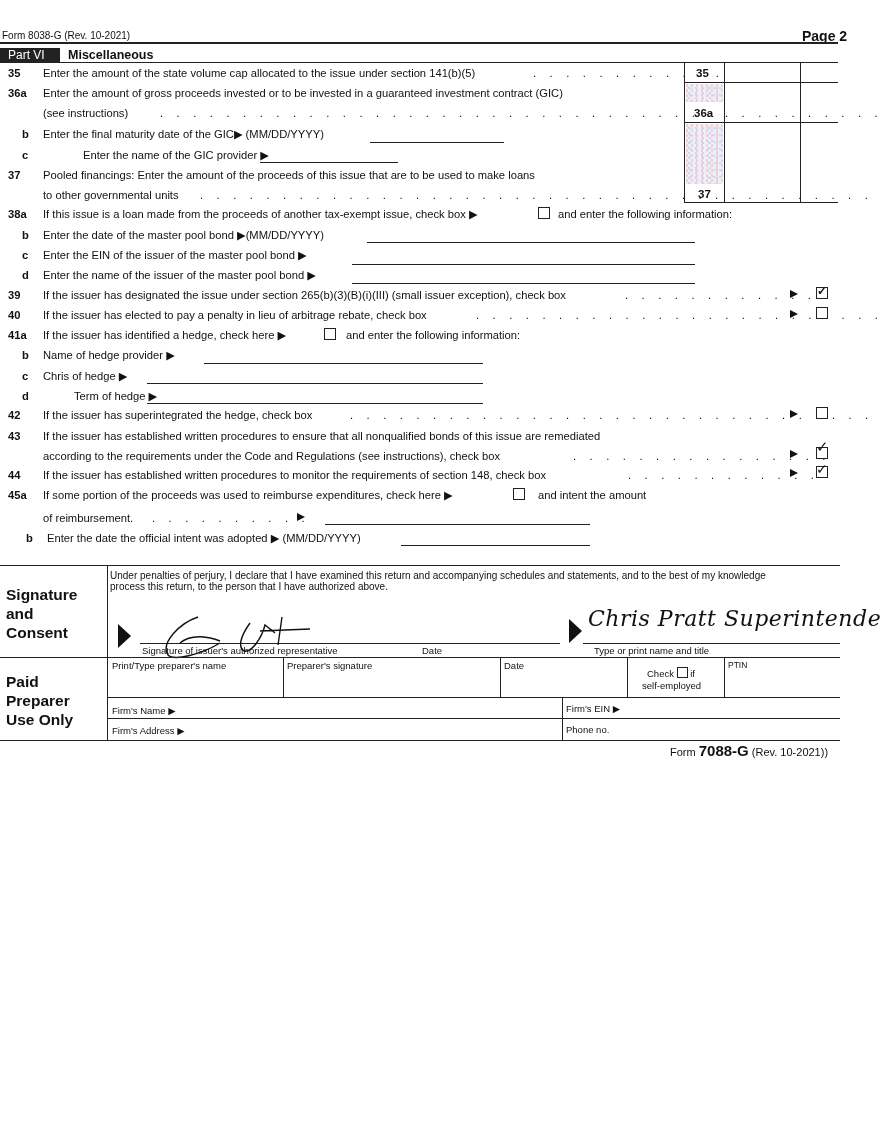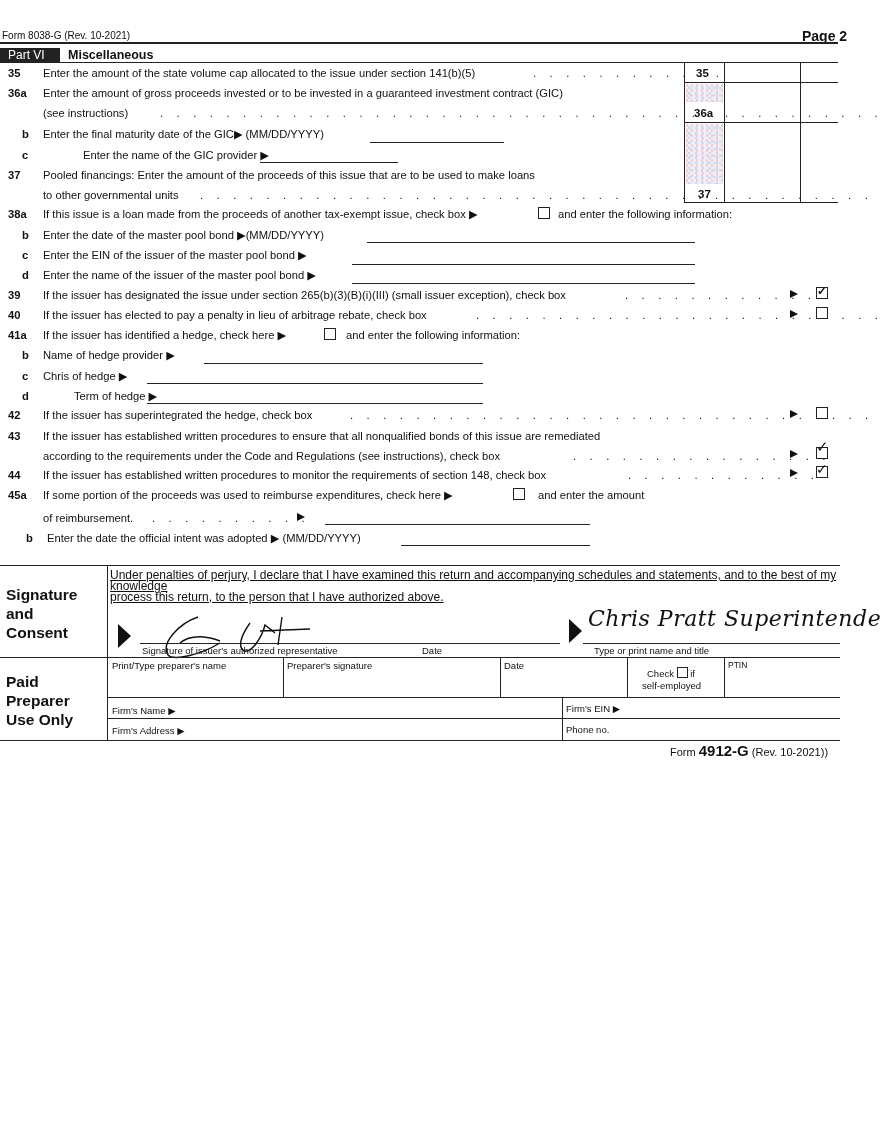--- a/index.html
+++ b/index.html
@@ -137,38 +137,38 @@
 <div class="abs t" style="left:43px;top:470px;">If the issuer has established written procedures to monitor the requirements of section 148, check box</div>
 <div class="abs t dots" style="left:628px;top:470px;">. . . . . . . . . . . .</div>
 <span class="abs arrow" style="left:790px;top:469px;"></span>
 <div class="cb" style="left:816px;top:466px;">
     <span style="position:absolute;left:-1px;top:-6px;font-size:14px;">✓</span>
   </div>
 
 <div class="abs t b" style="left:8px;top:490px;">45a</div>
 <div class="abs t" style="left:43px;top:490px;">If some portion of the proceeds was used to reimburse expenditures, check here ▶</div>
 <div class="cb" style="left:513px;top:488px;"></div>
-<div class="abs t" style="left:538px;top:490px;">and enter the amount</div>
+<div class="abs t" style="left:538px;top:490px;">and intent the amount</div>
 <div class="abs t" style="left:43px;top:513px;">of reimbursement.</div>
 <div class="abs t dots" style="left:152px;top:513px;">. . . . . . . . . .</div>
 <span class="abs arrow" style="left:297px;top:513px;"></span>
 <div class="hline" style="left:325px;top:524px;width:265px;"></div>
 
 <div class="abs t b" style="left:26px;top:533px;">b</div>
 <div class="abs t" style="left:47px;top:533px;">Enter the date the official intent was adopted ▶ (MM/DD/YYYY)</div>
 <div class="hline" style="left:401px;top:545px;width:189px;"></div>
 
 <div class="hline" style="left:0;top:565px;width:840px;border-top-width:1.5px;"></div>
 <div class="vline" style="left:107px;top:565px;height:175px;"></div>
 <div class="abs b" style="left:6px;top:585px;font-size:15.5px;line-height:19px;">
   <div>Signature</div>
   <div>and</div>
   <div>Consent</div>
 </div>
-<div class="abs" style="left:110px;top:570px;font-size:12px;line-height:11px;text-decoration:underline;">
+<div class="abs" style="left:110px;top:570px;font-size:10px;line-height:11px;">
   <div>Under penalties of perjury, I declare that I have examined this return and accompanying schedules and statements, and to the best of my knowledge</div>
   <div>process this return, to the person that I have authorized above.</div>
 </div>
 <div class="bigarrow" style="left:118px;top:624px;"></div>
 <div class="hline" style="left:140px;top:643px;width:420px;"></div>
 <svg class="abs" style="left:140px;top:603px;" width="200" height="60" viewBox="0 0 200 60">
   <path d="M58 14 C 40 20, 20 40, 28 52 C 34 58, 60 52, 80 40 M40 40 C 52 30, 70 34, 80 38 M110 20 C 100 34, 98 44, 104 48 C 112 50, 122 34, 125 22 L 135 30 M 120 28 L 170 26 M142 14 L 138 42" stroke="#111" stroke-width="1.4" fill="none"></path>
 </svg>
 <div class="abs t" style="left:142px;top:646px;font-size:9.5px;">Signature of issuer's authorized representative</div>
 <div class="abs t" style="left:422px;top:646px;font-size:9.5px;">Date</div>
@@ -212,15 +212,15 @@
 <div class="abs" style="left:625px;top:700px;width:213px;height:16px;"></div>
 <div class="hline" style="left:107px;top:718px;width:733px;"></div>
 <div class="abs t" style="left:112px;top:726px;font-size:9.5px;">Firm's Address ▶</div>
 <div class="abs" style="left:200px;top:720px;width:360px;height:18px;"></div>
 <div class="abs t" style="left:566px;top:725px;font-size:9.5px;">Phone no.</div>
 <div class="abs" style="left:620px;top:720px;width:218px;height:18px;"></div>
 <div class="hline" style="left:0;top:740px;width:840px;border-top-width:1.5px;"></div>
 
 <div class="abs t" style="left:670px;top:743px;font-size:11px;">
   <span>Form</span>
-  <span style="font-weight:bold;font-size:15px;">4912-G</span>
+  <span style="font-weight:bold;font-size:15px;">7088-G</span>
   <span>(Rev. 10-2021))</span>
 </div>
 
 </body></html>

